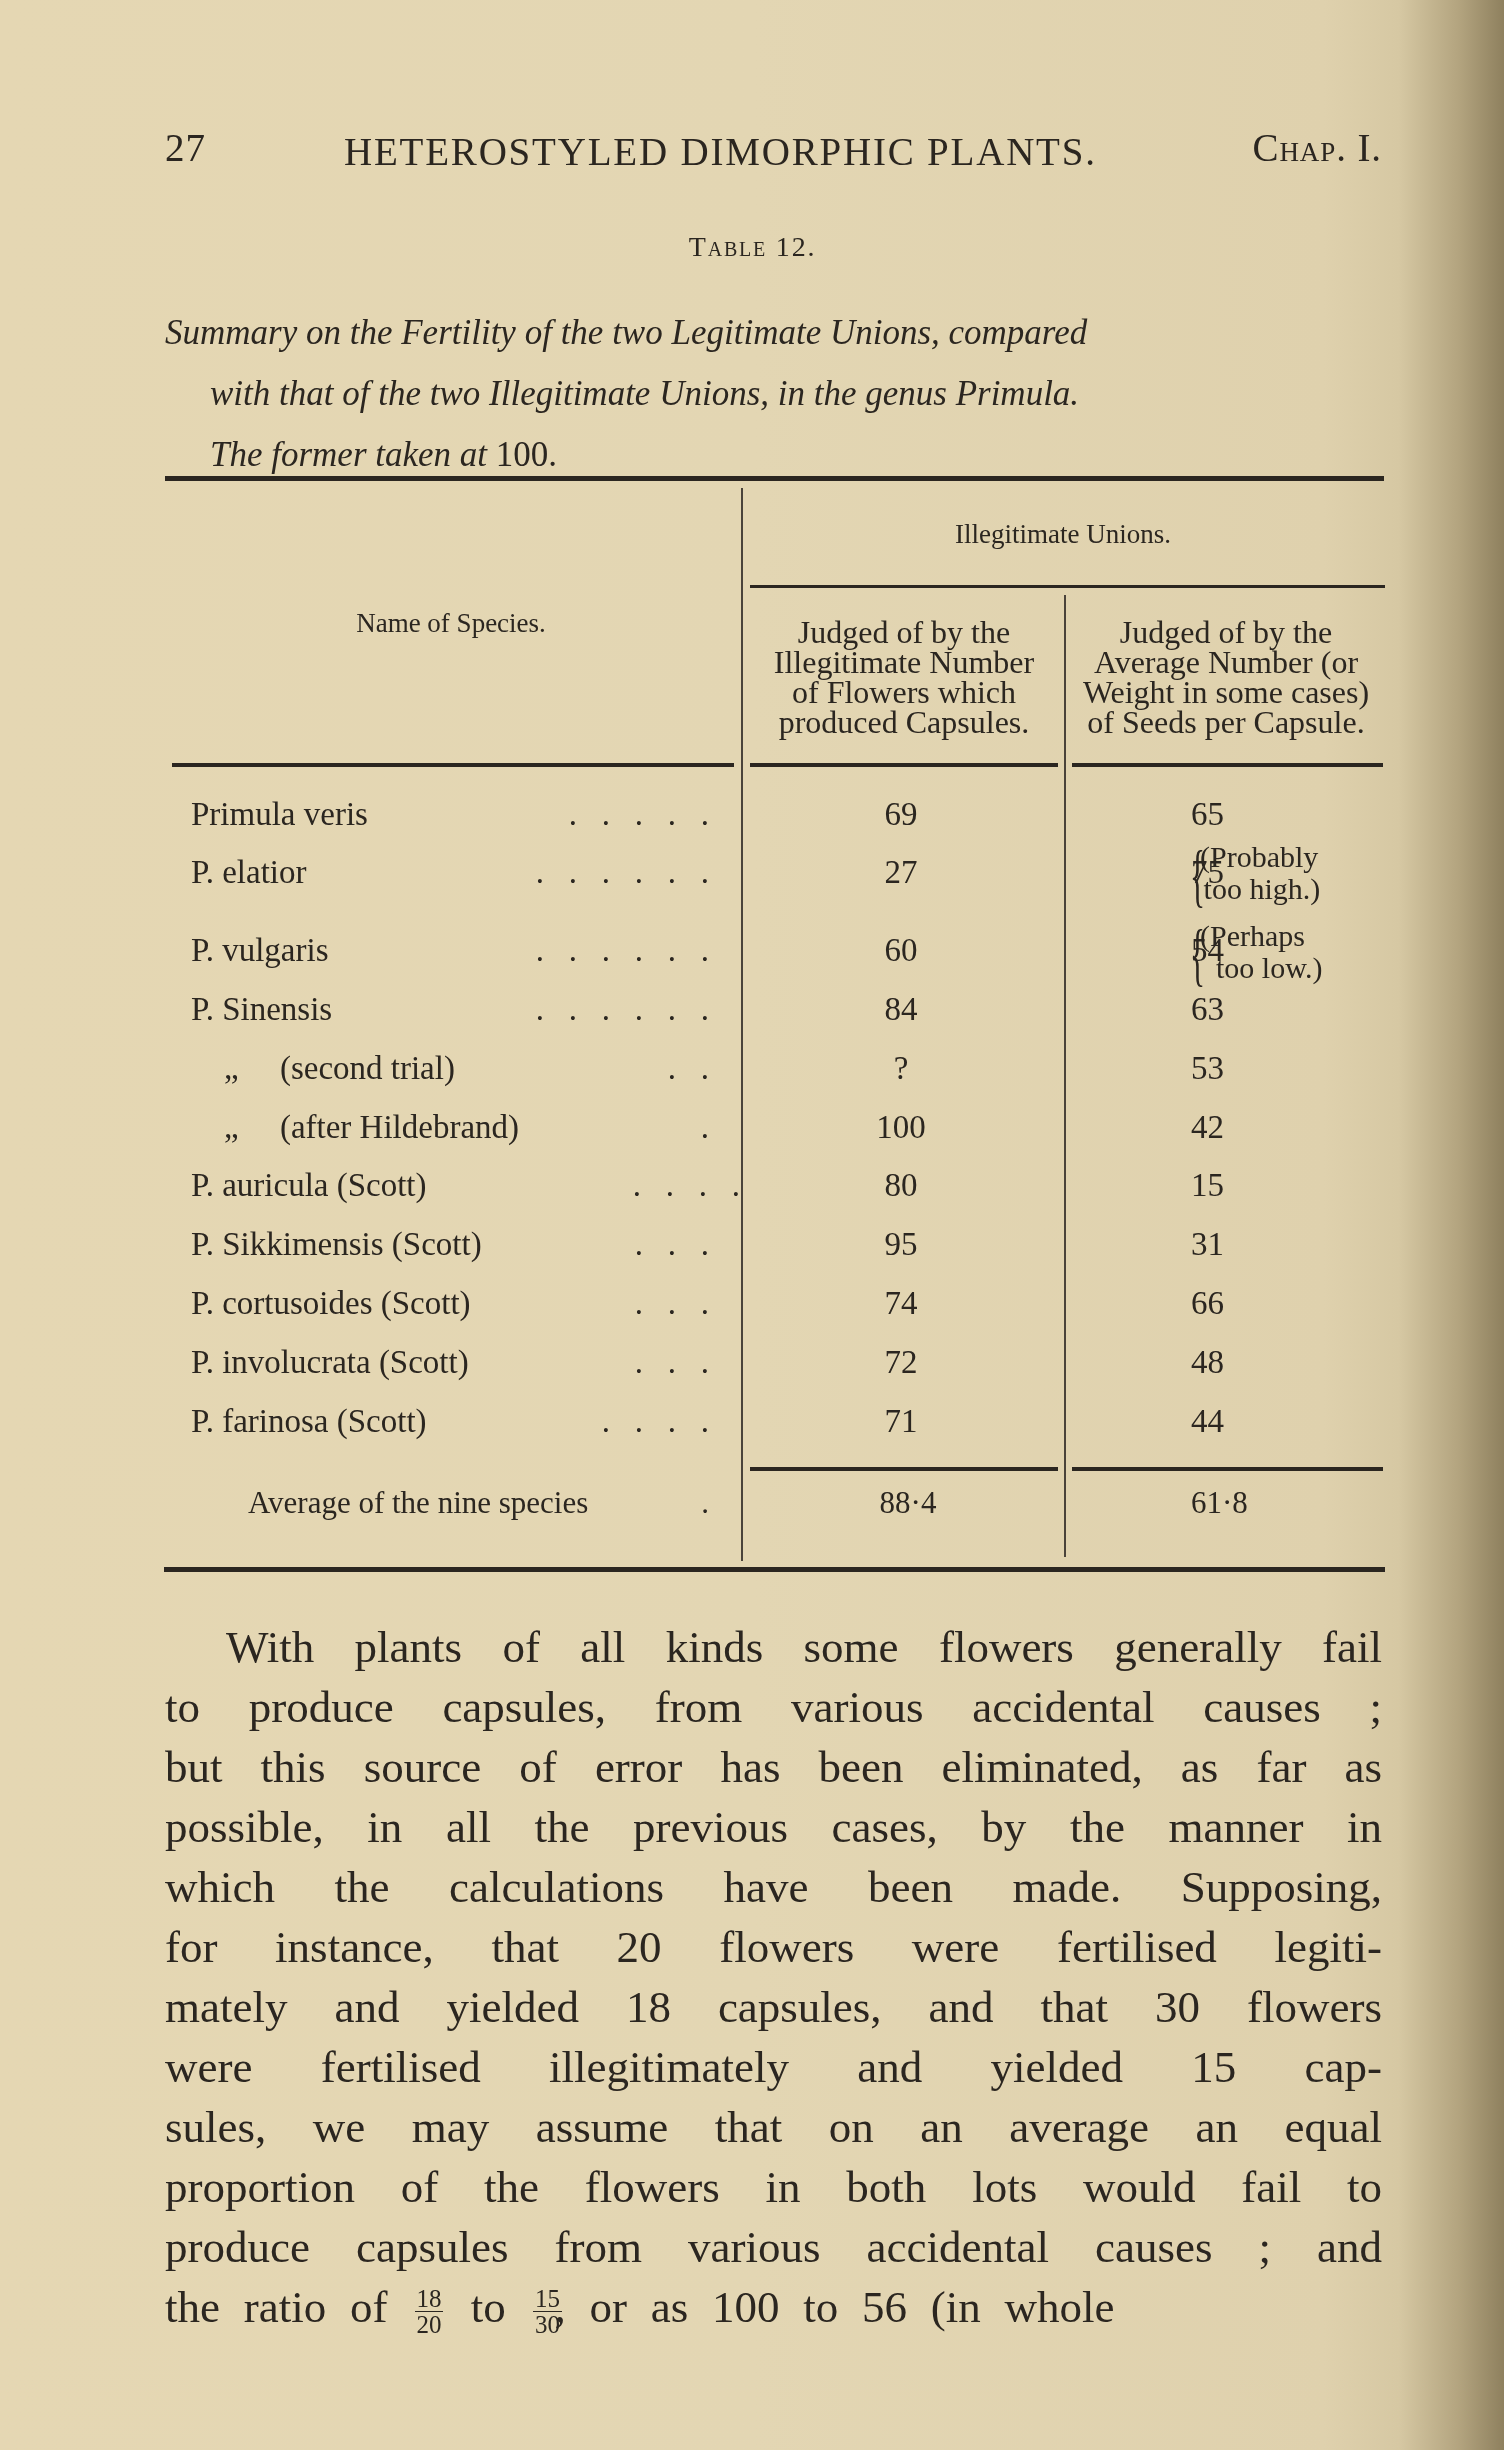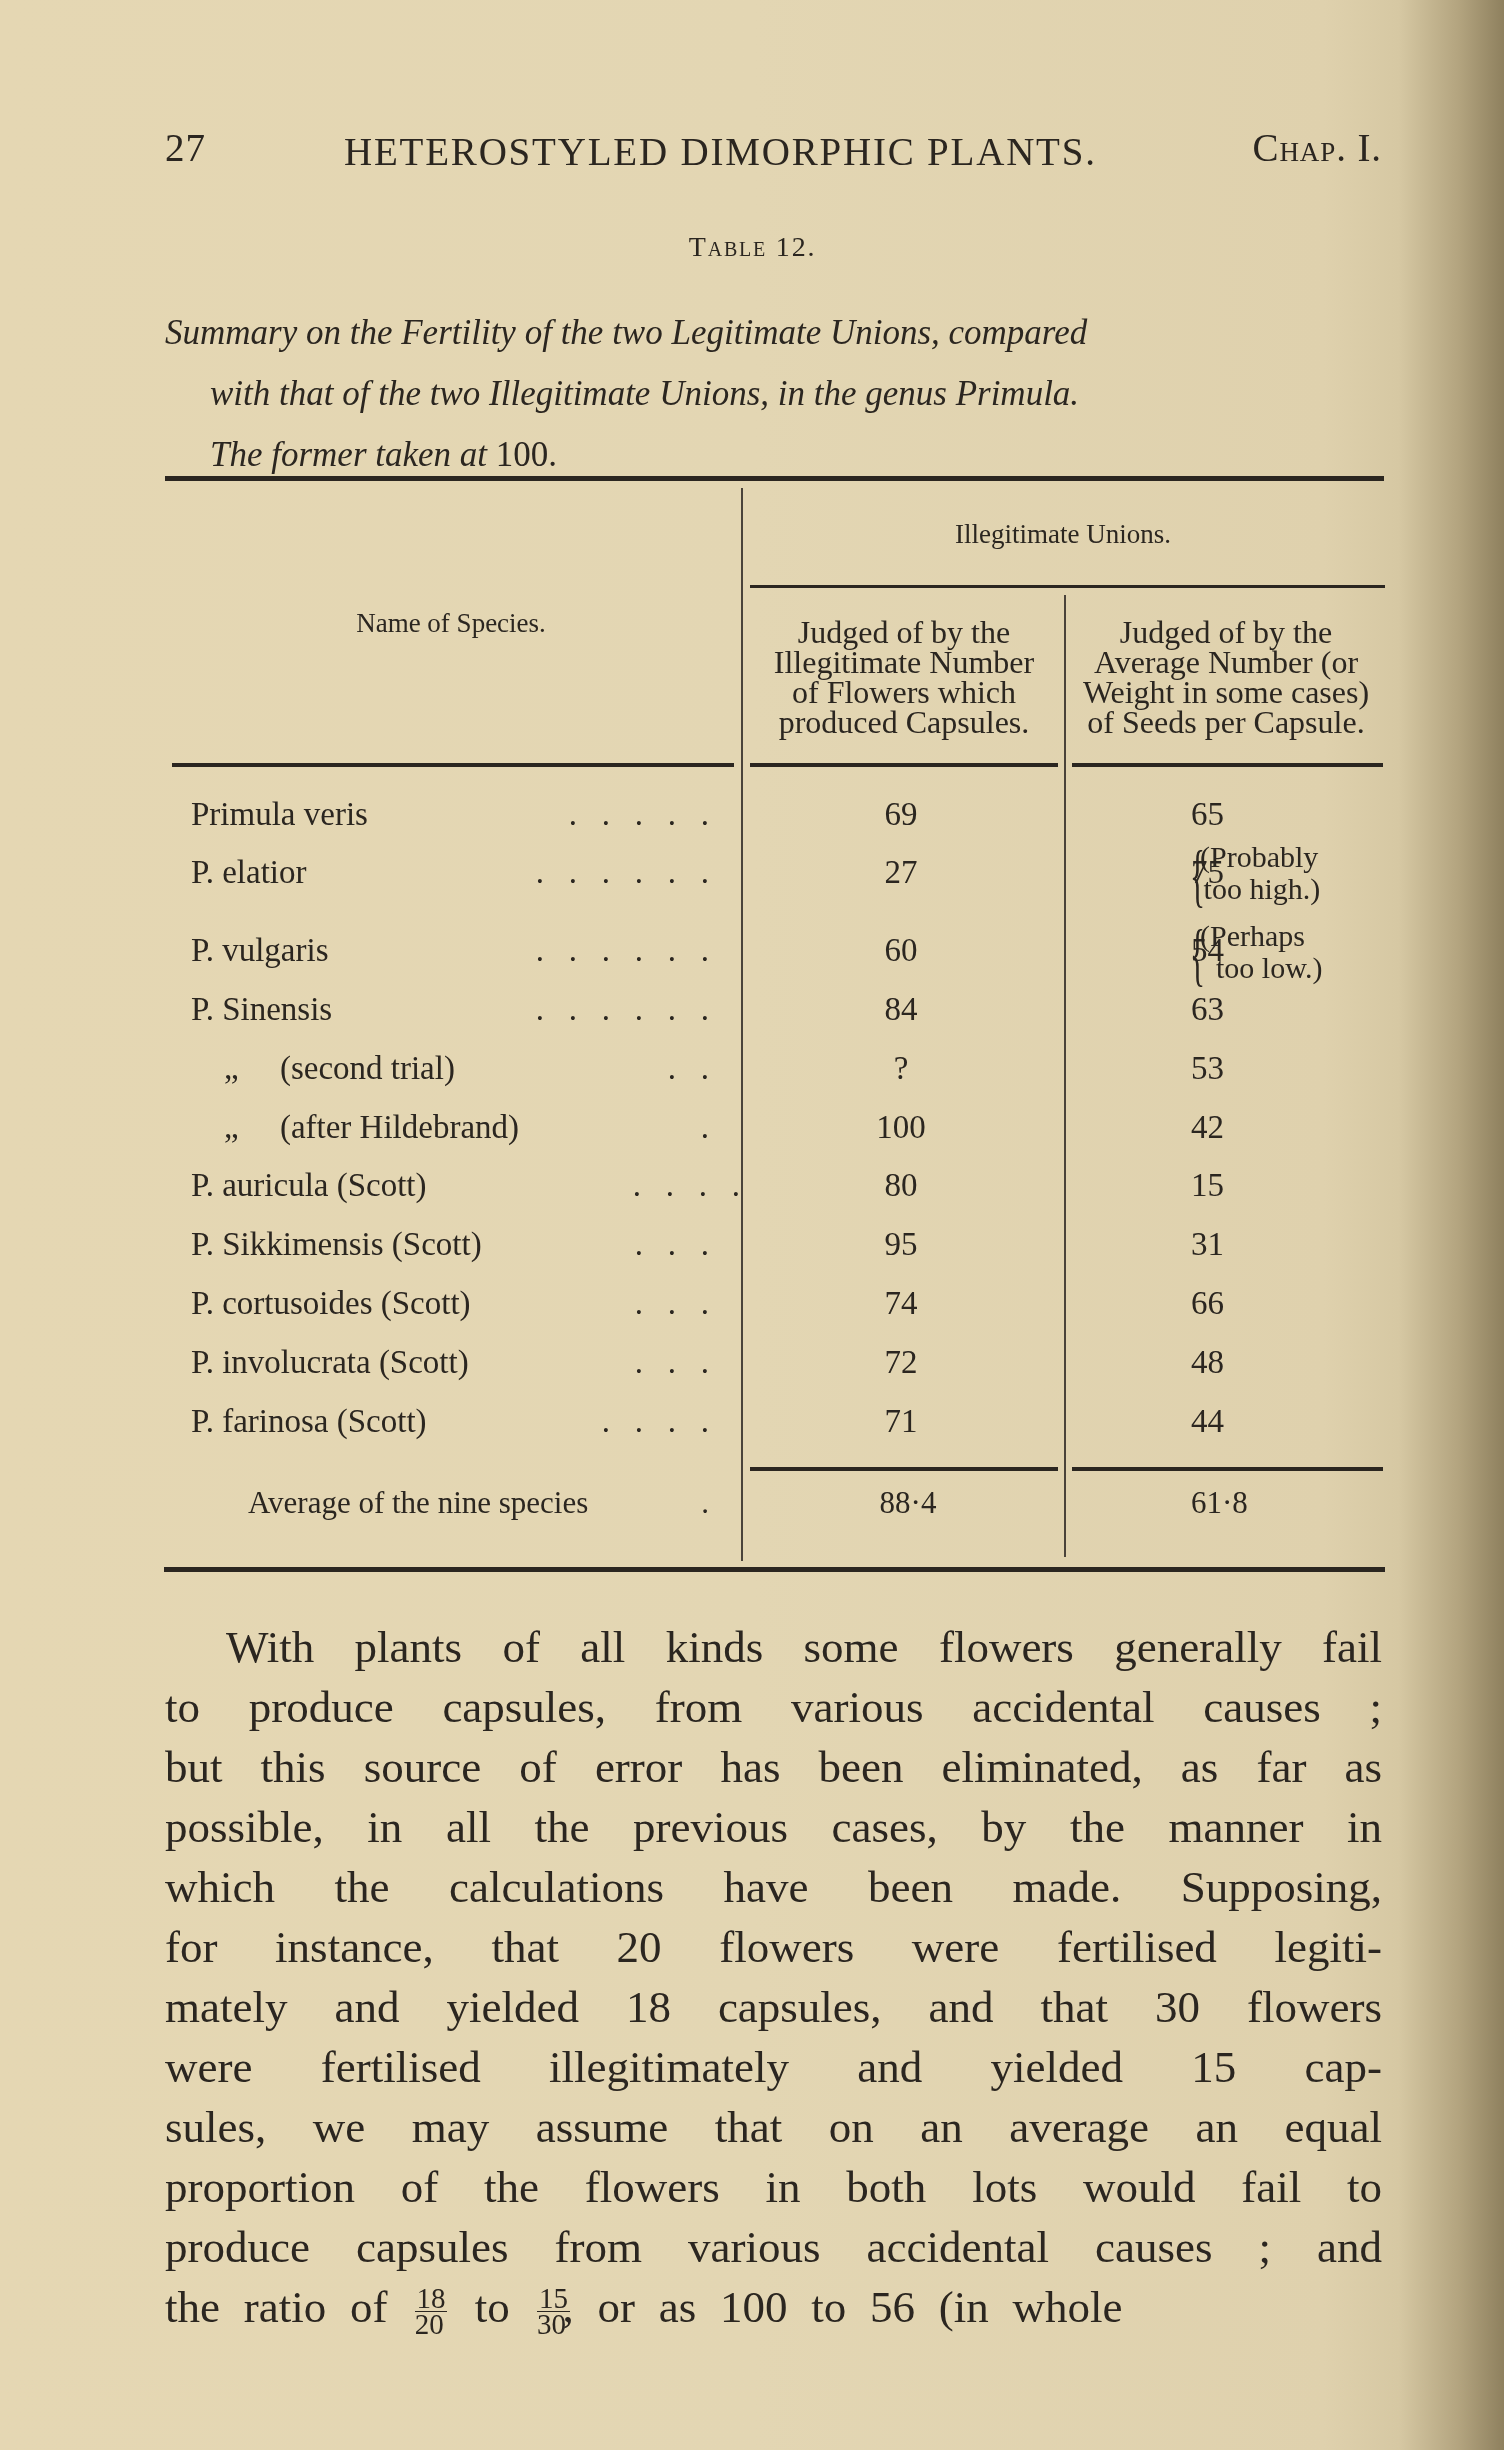--- a/index.html
+++ b/index.html
@@ -33,21 +33,21 @@
     .row .name { position: absolute; left: 191px; top: 0; white-space: pre; }
     .row .dots { position: absolute; top: 0; right: 796px; letter-spacing: 0; white-space: pre; }
     .row .v1 { position: absolute; left: 834px; width: 134px; text-align: center; top: 0; }
     .row .v2 { position: absolute; left: 1163px; top: 0; margin-left: 28px; }
     .note { position: absolute; left: 1200px; font-size: 30px; line-height: 32px; }
     .brace { position: absolute; left: 1190px; font-size: 70px; line-height: 70px; transform: scaleX(0.45); transform-origin: left top; }
 
     .body-text { top: 1617px; left: 165px; width: 1217px; font-size: 45px; line-height: 60px; text-align: justify; }
     .body-text .line { display: block; text-align: justify; text-align-last: justify; height: 60px; white-space: nowrap; }
     .body-text .indent { padding-left: 61px; }
-    .frac { display: inline-block; vertical-align: middle; font-size: 29px; line-height: 25px; margin: 0 3.6px; }
+    .frac { display: inline-block; vertical-align: middle; text-align: center; font-size: 25px; line-height: 25px; margin: 0 3.6px; }
     .frac .n { display: block; border-bottom: 1.8px solid #2b2620; padding: 0 1.8px; }
     .frac .d { display: block; }
   </style>
 </head>
 <body>
 
 <div class="abs running-head">
   <span class="pg">27</span>
   <span class="title">HETEROSTYLED DIMORPHIC PLANTS.</span>
   <span class="chap">Chap. I.</span>

